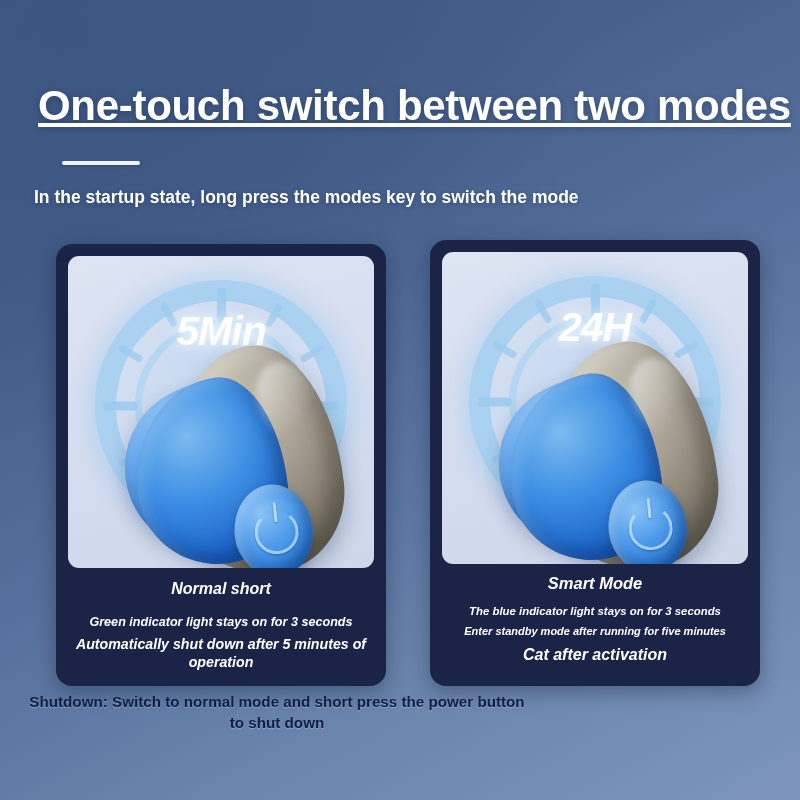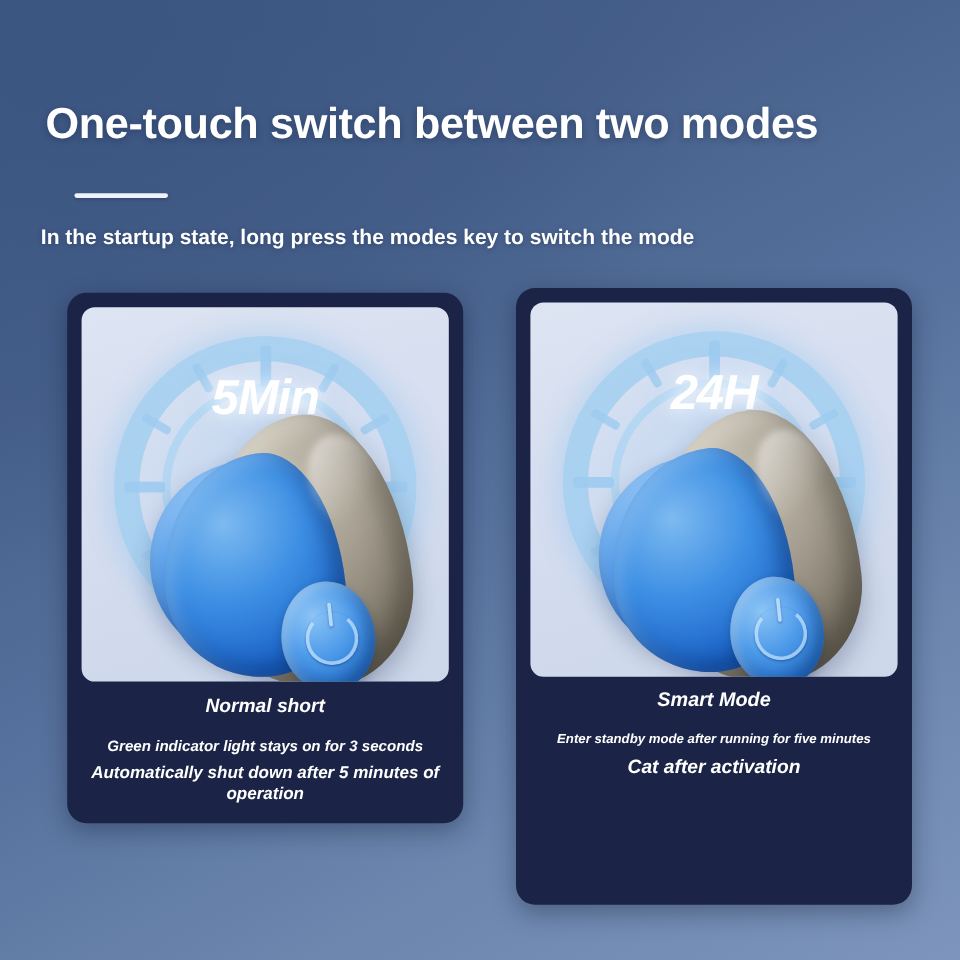--- a/index.html
+++ b/index.html
@@ -11,23 +11,24 @@
   .stage{
     position:relative;width:800px;height:800px;
     background:
       radial-gradient(120% 100% at 8% 4%, rgba(60,86,130,0.95) 0%, rgba(60,86,130,0) 55%),
       linear-gradient(152deg,#3e5884 0%,#47618c 28%,#56719d 52%,#6c86ae 76%,#7d95bc 100%);
   }
 
   
   .headline{
     position:absolute;left:38px;top:82px;width:720px;
-    color:#ffffff;font-size:36px;font-weight:700;letter-spacing:-0.3px;
+    color:#ffffff;font-size:42px;font-weight:700;letter-spacing:-0.3px;
     text-shadow:0 2px 6px rgba(16,28,55,0.35);
     white-space:nowrap;
+    text-decoration:underline;
   }
   .rule{
     position:absolute;left:62px;top:161px;width:78px;height:4px;
     background:#eef3fb;border-radius:2px;
     box-shadow:0 1px 3px rgba(16,28,55,0.3);
   }
   .subhead{
     position:absolute;left:34px;top:187px;width:730px;
     color:#ffffff;font-size:17.5px;font-weight:700;
     text-shadow:0 1px 4px rgba(16,28,55,0.35);
@@ -37,21 +38,21 @@
   
   .card{
     position:absolute;
     background:#1b2446;
     border-radius:16px;
     box-shadow:0 6px 20px rgba(12,20,42,0.35);
     overflow:hidden;
     font-style:italic;
   }
   .card-left{left:56px;top:244px;width:330px;height:442px;}
-  .card-right{left:430px;top:240px;width:330px;height:514px;}
+  .card-right{left:430px;top:240px;width:330px;height:446px;}
 
   .panel{
     position:absolute;left:12px;top:12px;right:12px;height:312px;
     border-radius:11px;
     background:linear-gradient(165deg,#dde4f2 0%,#d6def0 45%,#ccd7ea 100%);
     overflow:hidden;
   }
 
   
   .ring-wrap{
@@ -269,19 +270,21 @@
           <div class="btn">
             <div class="pwr"></div>
           </div>
           <div class="highlight"></div>
         </div>
       </div>
     </div>
 
     <div class="ctitle">Smart Mode</div>
     <div class="clines">
+      <div class="r-sm">The blue indicator light stays on for 3 seconds</div>
       <div class="r-md">Enter standby mode after running for five minutes</div>
       <div class="r-lg">Cat after activation</div>
     </div>
   </div>
 
+  <div class="footnote">Shutdown: Switch to normal mode and short press the power button to shut down</div>
 
 </div>
 
 </body></html>

